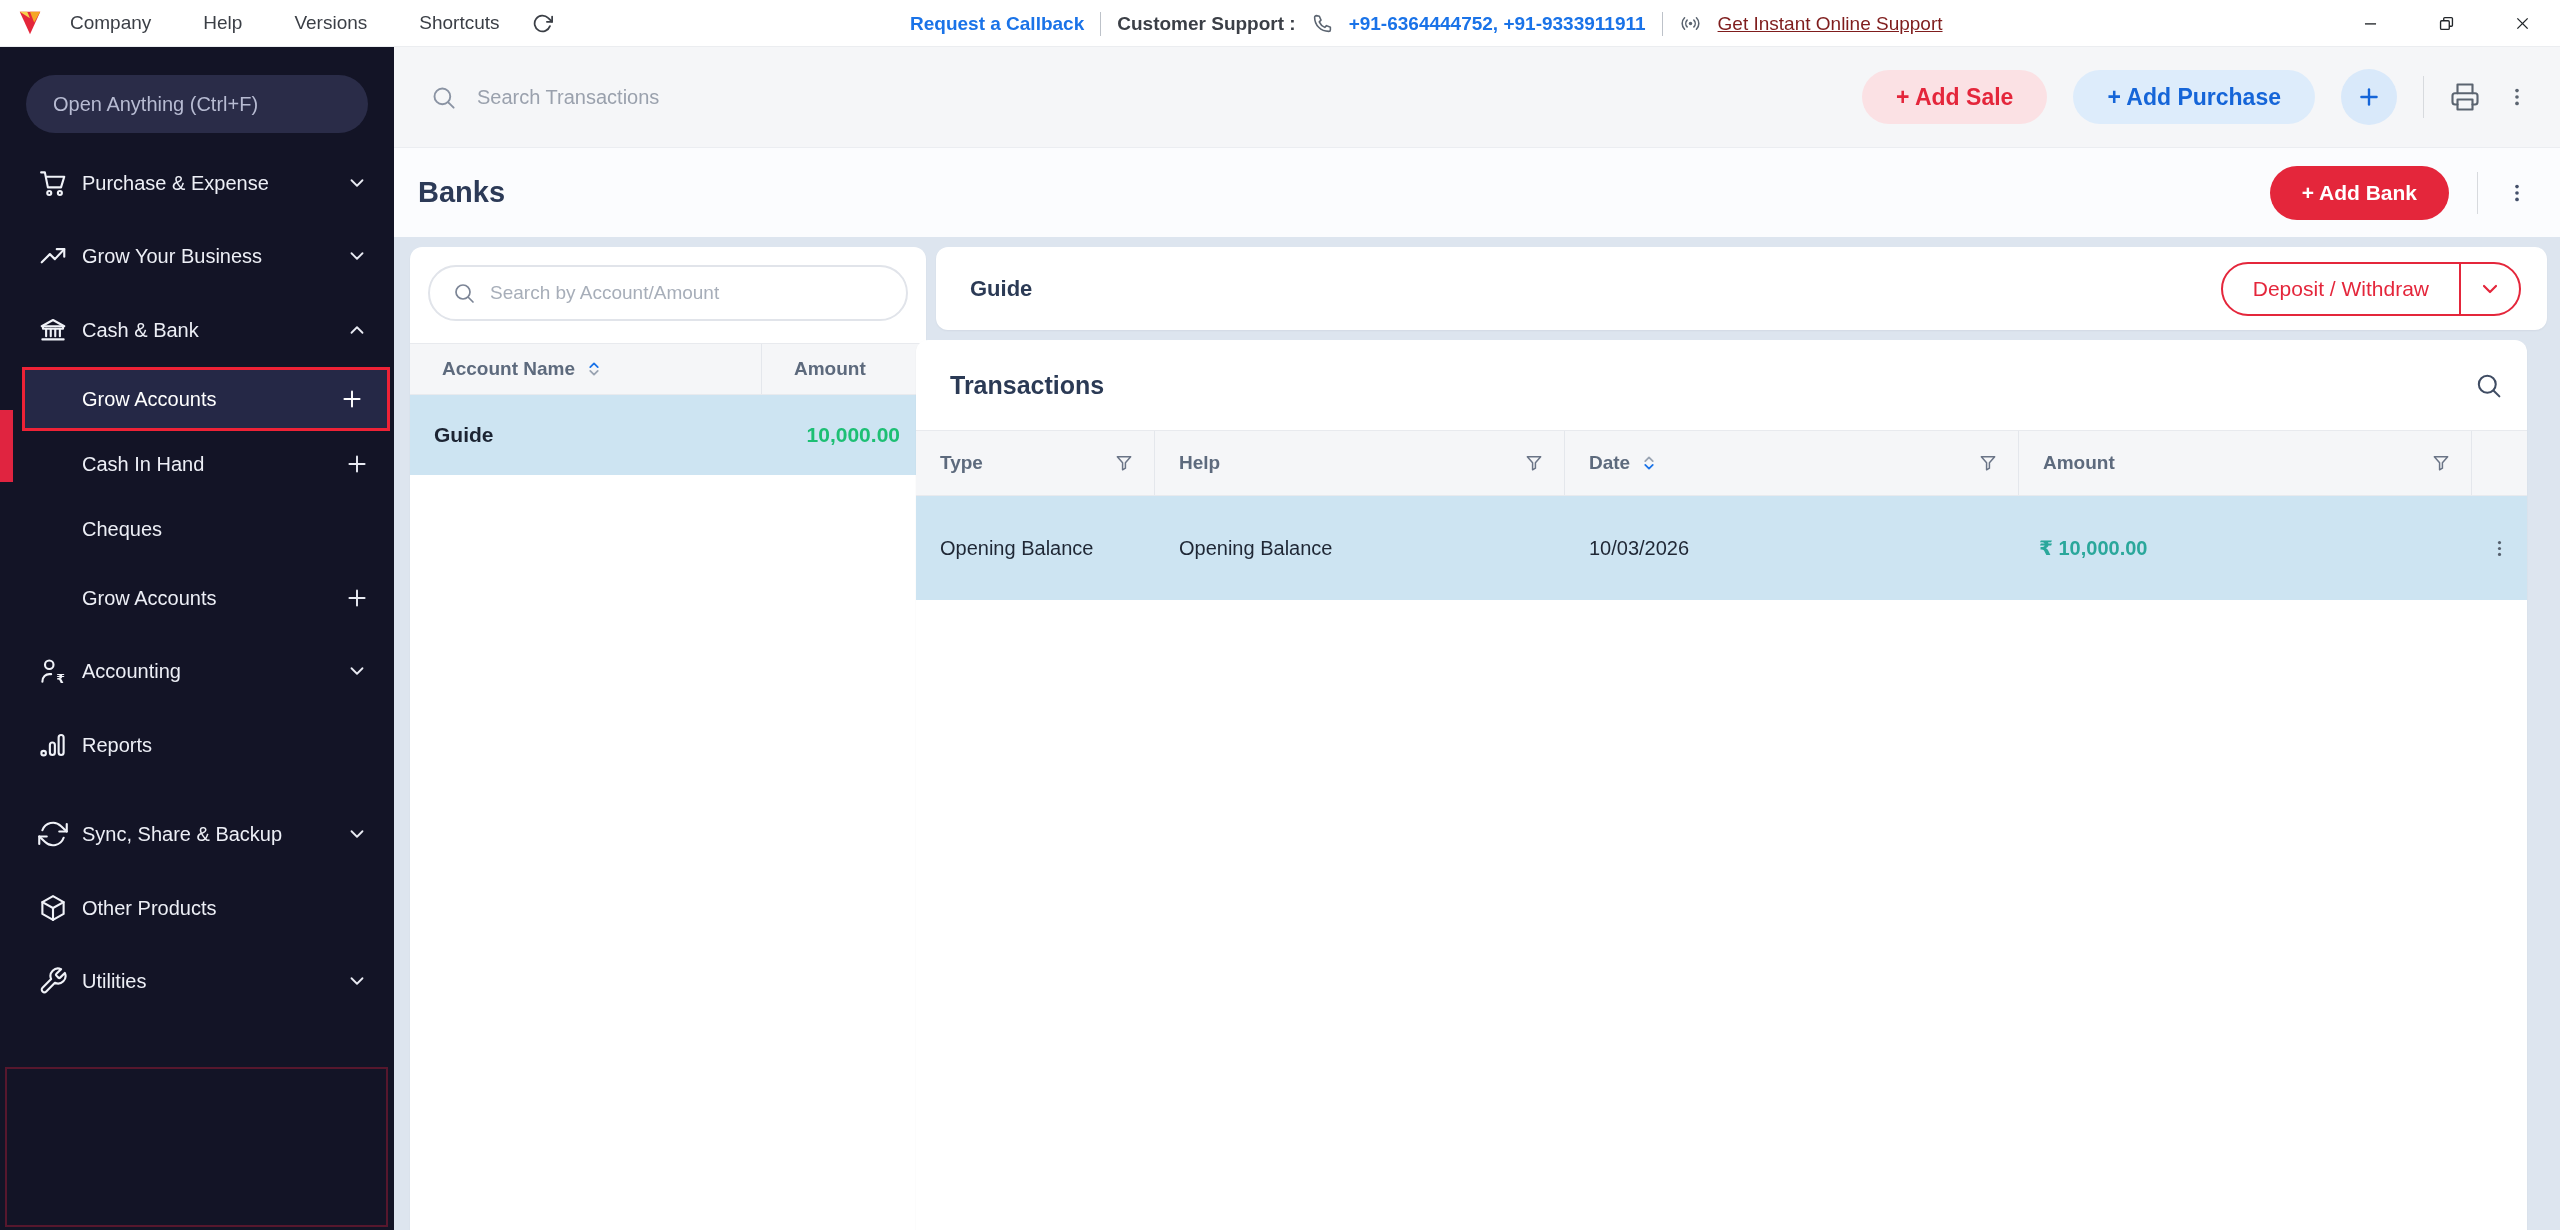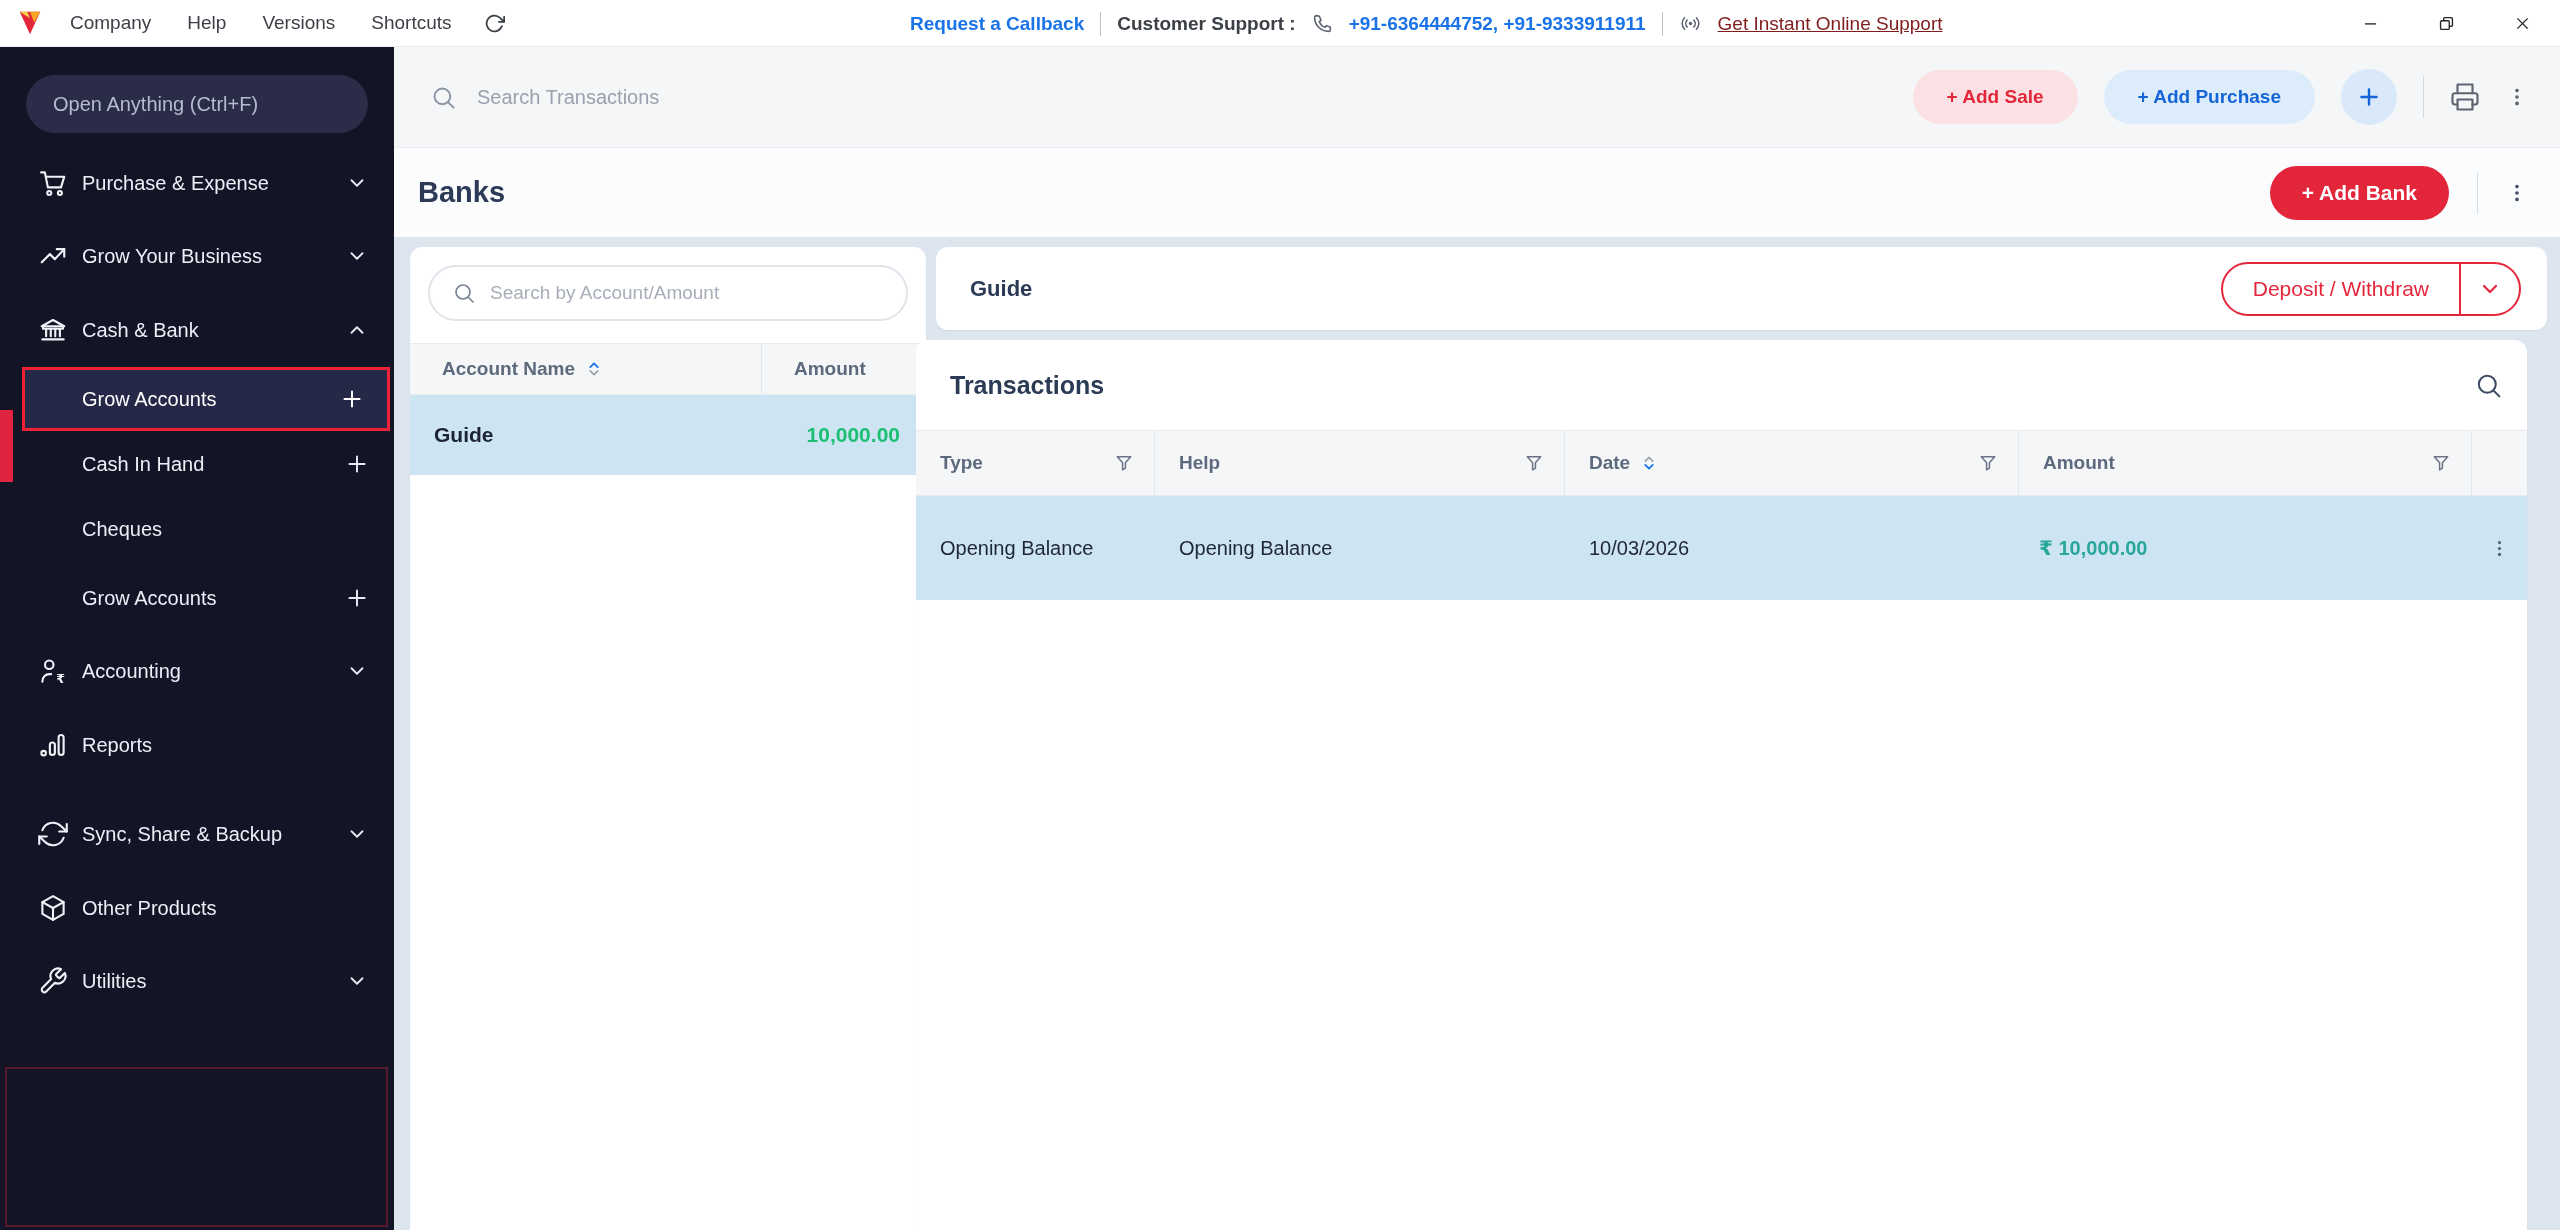--- a/index.html
+++ b/index.html
@@ -5,21 +5,21 @@
   * { margin:0; padding:0; box-sizing:border-box; }
   html,body { width:2560px; height:1230px; }
   body { font-family:"Liberation Sans","DejaVu Sans",sans-serif; background:#dde5ef; overflow:hidden; }
   .app { position:relative; width:2560px; height:1230px; background:#dde5ef; overflow:hidden; }
   svg { display:block; }
 
   
   .titlebar { position:absolute; left:0; top:0; width:2560px; height:47px; background:#ffffff;
               border-bottom:1px solid #ebedf0; display:flex; align-items:center; z-index:30; }
   .logo { margin-left:16px; }
-  .menubar { display:flex; align-items:flex-start; gap:36px; margin-left:26px; }
+  .menubar { display:flex; align-items:flex-start; gap:52px; margin-left:26px; }
   .menu-item { font-size:19px; color:#3b3f46; cursor:default; }
   .refresh-btn { margin-left:32px; color:#3b3f46; }
   .support-cluster { position:absolute; left:910px; top:0; height:47px; display:flex; align-items:center; gap:16px; font-size:19px; }
   .tb-divider { width:1px; height:24px; background:#bdc2c9; }
   .link-blue { color:#1a73e8; font-weight:700; }
   .support-label { color:#3b3f46; font-weight:700; }
   .online-support { color:#7f1d1d; font-weight:400; text-decoration:underline;text-align:right; }
   .window-controls { position:absolute; right:0; top:0; height:47px; display:flex; }
   .win-btn { width:76px; height:47px; display:flex; align-items:center; justify-content:center; color:#22262a; }
 
@@ -45,21 +45,21 @@
 
   
   .topbar { position:absolute; left:394px; top:47px; width:2166px; height:100px; background:#f5f6f8;
             display:flex; align-items:center; }
   .topbar .search-ico { margin-left:36px; color:#8a93a3; }
   .topbar input { border:none; outline:none; background:transparent; font-size:20px; color:#333;
                   margin-left:20px; width:600px; font-family:inherit; }
   .topbar input::placeholder { color:#9aa1ad; }
   .topbar-right { margin-left:auto; display:flex; align-items:center; gap:26px; padding-right:32px; }
   .pill-btn { height:54px; border-radius:27px; display:flex; align-items:center; padding:7px 34px;
-              font-size:19px; font-weight:700; border:none; cursor:pointer; font-family:inherit; }
+              font-size:23px; font-weight:700; border:none; cursor:pointer; font-family:inherit; }
   .add-sale { background:#fbe1e4; color:#e4263b; }
   .add-purchase { background:#ddecfb; color:#1565d8; }
   .plus-circle { width:56px; height:56px; border-radius:50%; background:#d9e9fa; color:#1565d8;
                  display:flex; align-items:center; justify-content:center; border:none; cursor:pointer; }
   .v-divider { width:1px; height:42px; background:#d7dade; }
   .icon-btn { background:none; border:none; color:#5b6470; cursor:pointer; }
 
   
   .page-header { position:absolute; left:394px; top:147px; width:2166px; height:90px; background:#fbfcfe;
                  border-top:1px solid #ebedf1; display:flex; align-items:center; }

